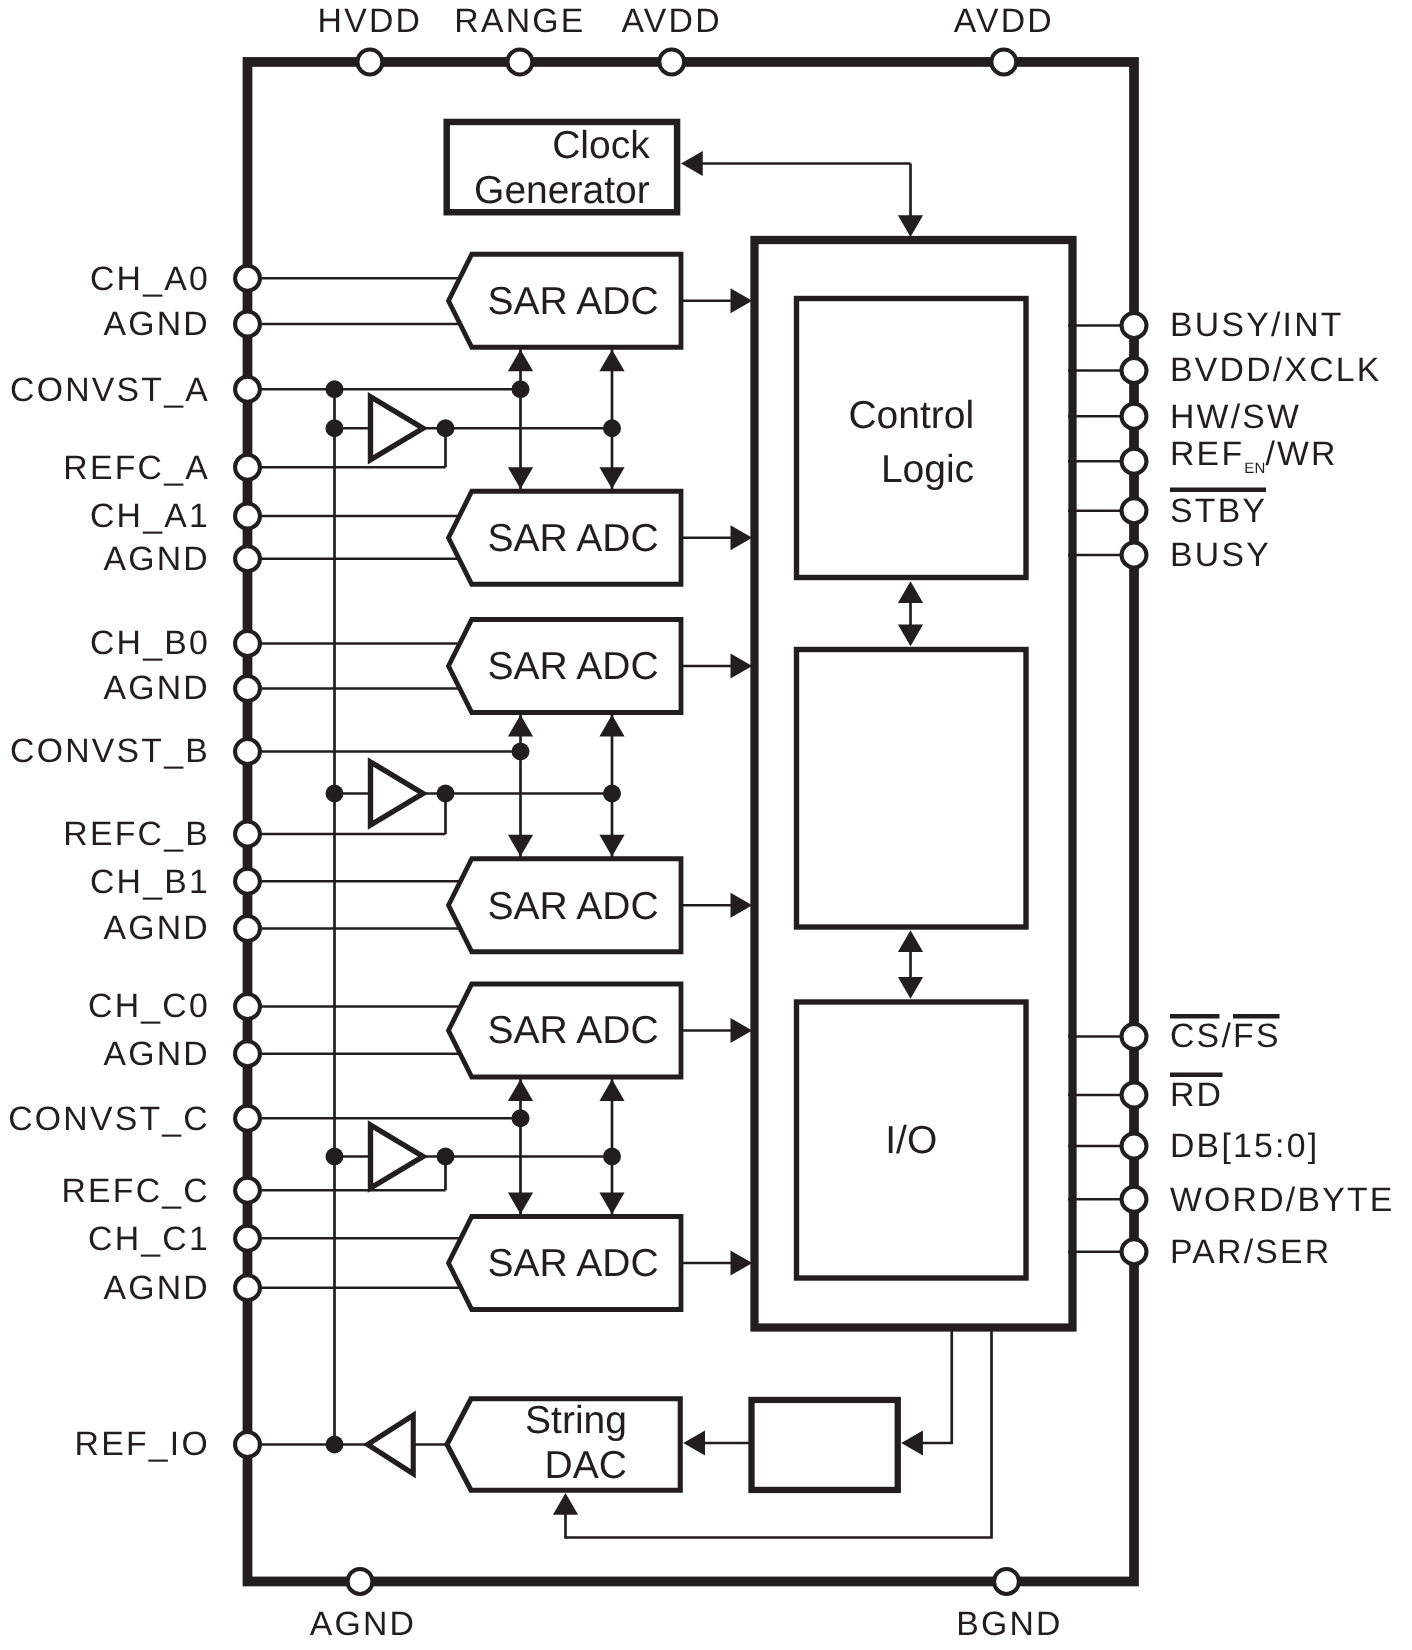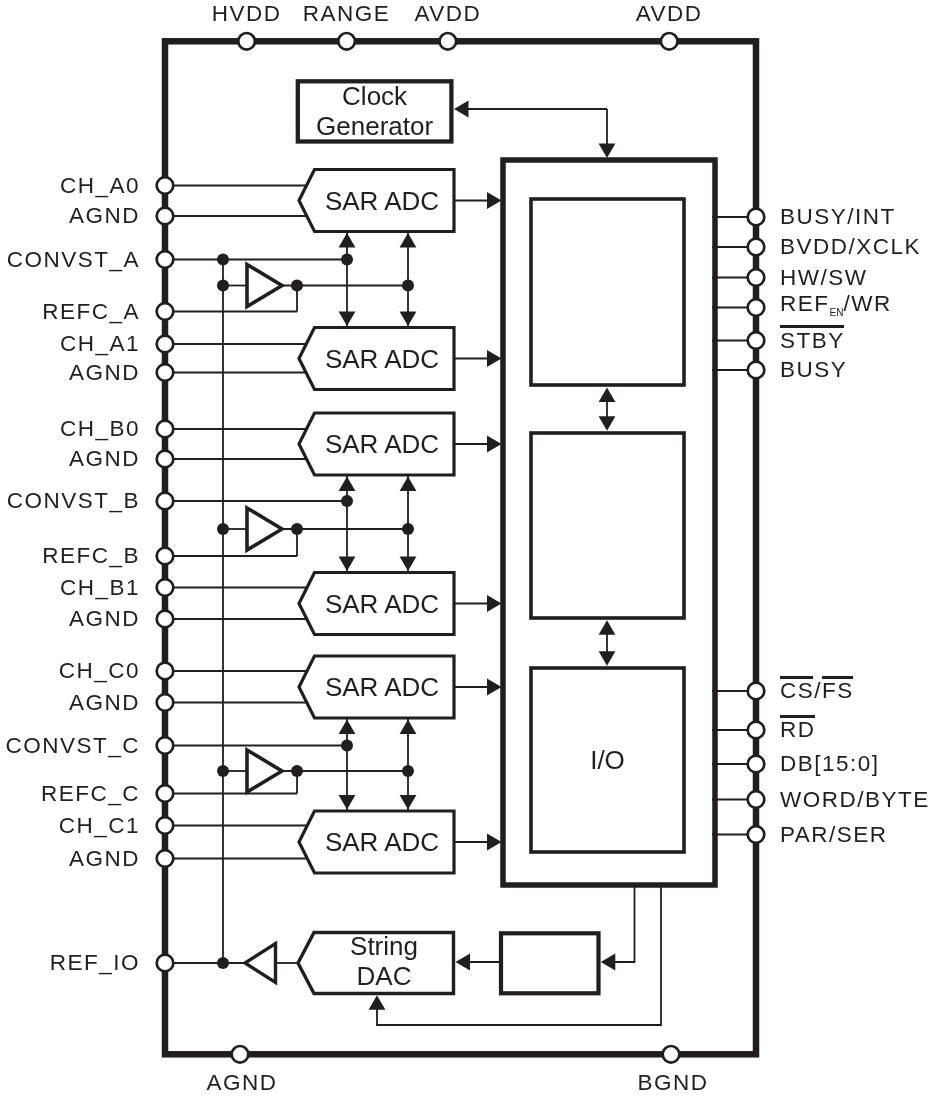--- a/index.html
+++ b/index.html
@@ -19,21 +19,21 @@
   .lbl.right { left: 780px; }
   .lbl.top    { top: 14px;  transform: translate(-50%, -50%); }
   .lbl.bottom { top: 1083px; transform: translate(-50%, -50%); }
   .sub { font-size: 10px; vertical-align: -5px; letter-spacing: 0.1px; }
   .ov  { display: inline-block; position: relative; }
   .ov::before {
     content: ""; position: absolute; left: 0; right: 1px; top: -4.4px;
     border-top: 3.3px solid #221e1f;
   }
   .blk {
-    position: absolute; text-align: center; white-space: nowrap;
+    position: absolute; text-align: right; white-space: nowrap;
     font-size: 26px; line-height: 31px;
     transform: translate(-50%, -50%);
   }
   .blk .bl { display: block; }
   .blk.lh30 { line-height: 30px; }
   .blk.lh36 { line-height: 36px; }
   .blk.ref  { font-size: 24.5px; line-height: 24.5px; letter-spacing: -0.2px; }
 </style>
 </head>
 <body>
@@ -245,18 +245,22 @@
 <div class="blk lh30" style="left:374.6px;top:111.4px">
       <span class="bl">Clock</span>
       <span class="bl">Generator</span>
     </div>
 <div class="blk" style="left:382px;top:200.5px">SAR ADC</div>
 <div class="blk" style="left:382px;top:358.5px">SAR ADC</div>
 <div class="blk" style="left:382px;top:444px">SAR ADC</div>
 <div class="blk" style="left:382px;top:603.5px">SAR ADC</div>
 <div class="blk" style="left:382px;top:687px">SAR ADC</div>
 <div class="blk" style="left:382px;top:842px">SAR ADC</div>
+<div class="blk lh36" style="left:607.5px;top:294px">
+      <span class="bl">Control</span>
+      <span class="bl">Logic</span>
+    </div>
 <div class="blk" style="left:607.5px;top:760px">I/O</div>
 <div class="blk lh30" style="left:384px;top:961px">
       <span class="bl">String</span>
       <span class="bl">DAC</span>
     </div>
 </div>
 
 </body></html>

